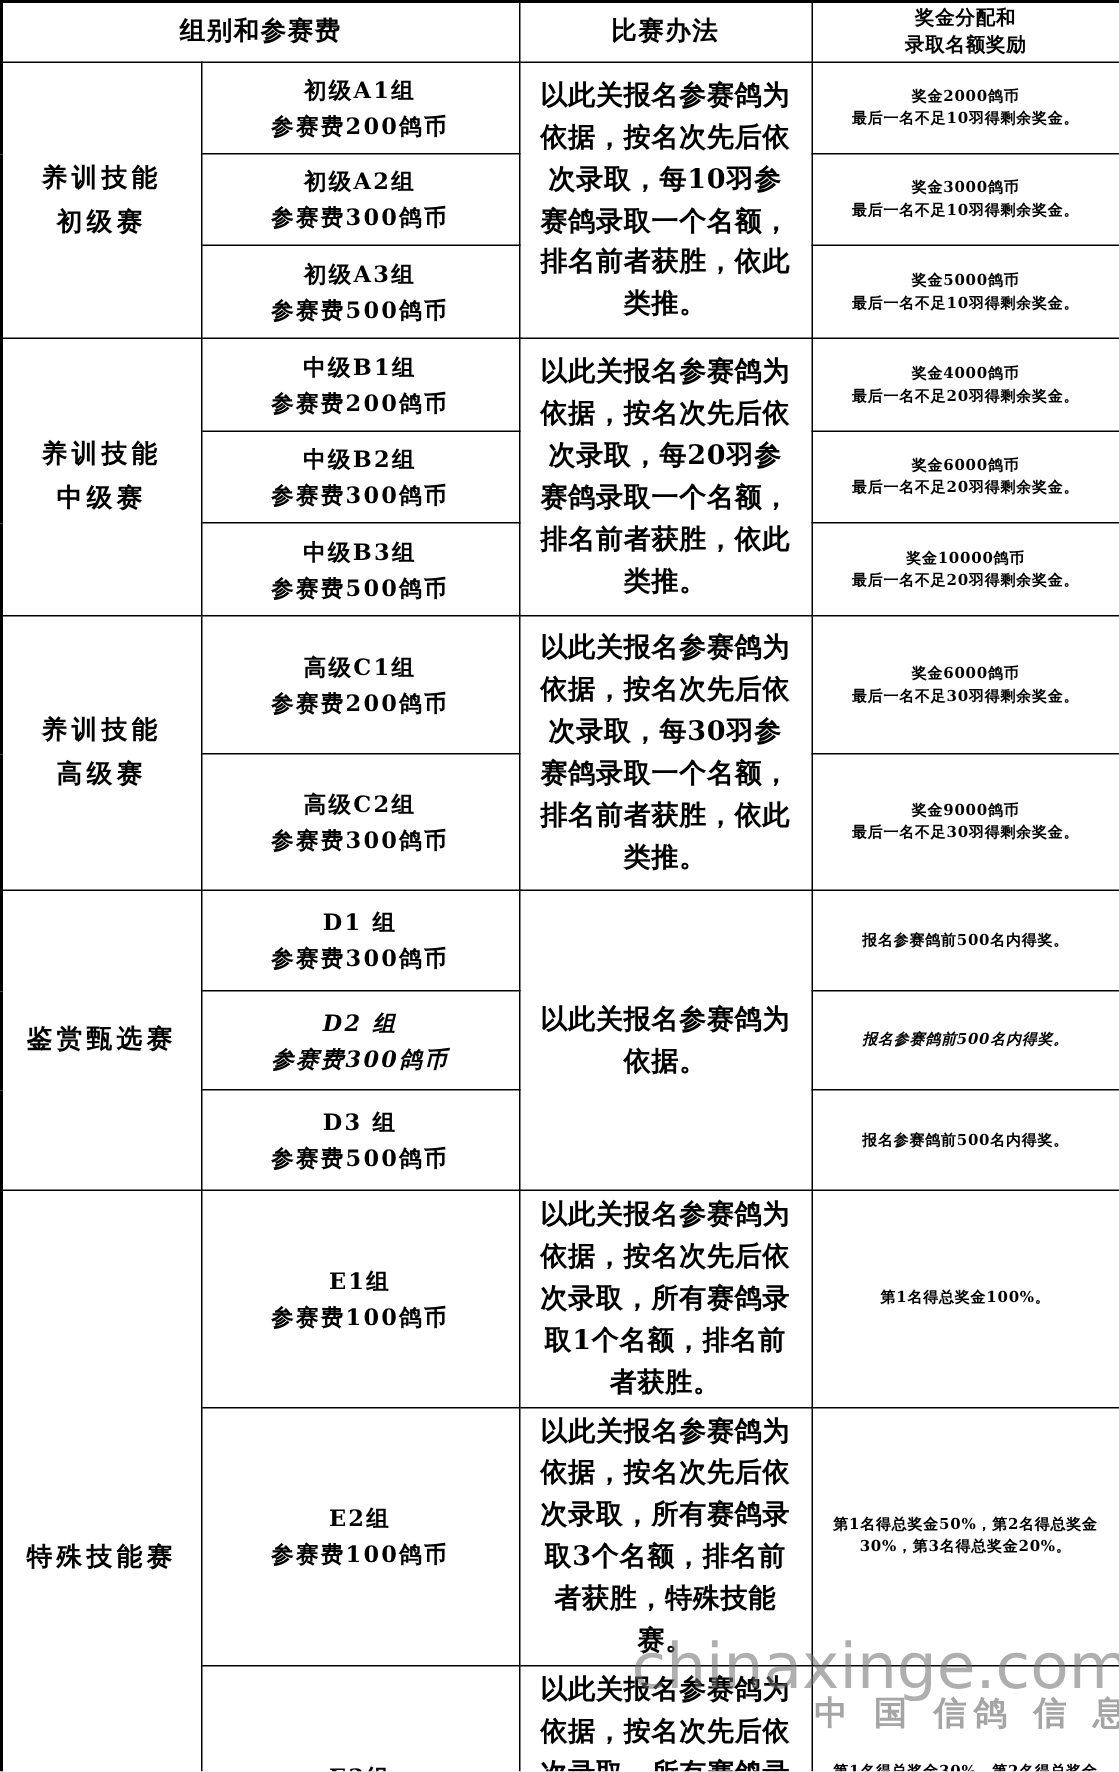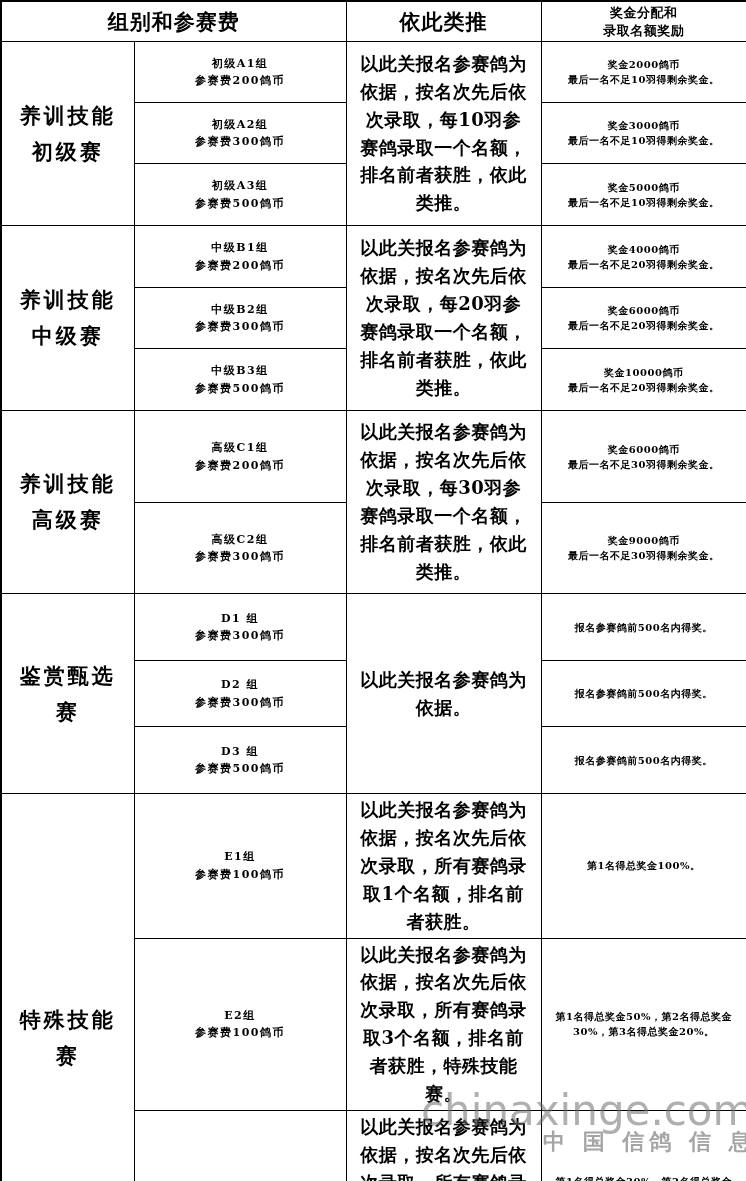--- a/index.html
+++ b/index.html
@@ -24,32 +24,32 @@
   th, td {
     border:1px solid #000;
     text-align:center;
     vertical-align:middle;
     font-weight:bold;
     white-space:pre-line;
     padding:2px 8px;
     box-sizing:border-box;
     line-height:1.5;
   }
-  th.main-head { font-size:21px; letter-spacing:1px; }
+  th.main-head { font-size:17px; letter-spacing:1px; }
   th.prize-head { font-size:13px; line-height:1.35; letter-spacing:0.5px;margin-top:10px; }
-  td.category-cell { font-size:21px; letter-spacing:3px; line-height:1.7; }
-  td.group-cell { font-size:11px; letter-spacing:1.5px; line-height:1.6;margin-left:27px; }
+  td.category-cell { font-size:17px; letter-spacing:3px; line-height:1.7; }
+  td.group-cell { font-size:15px; letter-spacing:1.5px; line-height:1.6;margin-left:27px; }
   td.method-cell { font-size:18px; letter-spacing:0.5px; line-height:1.55; padding:2px 10px; }
   td.prize-cell { font-size:10px; letter-spacing:0.5px; line-height:1.5; padding:2px 6px; }
   tr.hh  { height:36px; }
   tr.h61 { height:61px; }
   tr.h62 { height:62px; }
   tr.h91 { height:91px;padding-left:32px; }
   tr.h92 { height:92px; }
-  tr.h66 { height:66px; }
+  tr.h66 { height:66px;font-style:italic; }
   tr.h67 { height:67px; }
   tr.h131{ height:131px; }
   .wm-en {
     position:absolute; left:376px; top:1086px;
     font-family:"DejaVu Sans","Liberation Sans",sans-serif;
     font-weight:normal; font-size:42px; letter-spacing:0px;
     color:rgba(110,110,110,0.55);
     z-index:5; pointer-events:none; white-space:nowrap;margin-left:45px;
   }
   .wm-cn {
@@ -68,21 +68,21 @@
     <colgroup>
         <col class="c1">
         <col class="c2">
         <col class="c3">
         <col class="c4">
       </colgroup>
 
     <tbody>
         <tr class="hh">
       <th colspan="2" class="main-head">组别和参赛费</th>
-      <th class="main-head">依此类推</th>
+      <th class="main-head">比赛办法</th>
       <th class="prize-head">奖金分配和
 录取名额奖励</th>
     </tr>
 
     <tr class="h61">
       <td rowspan="3" class="category-cell">养训技能
 初级赛</td>
       <td class="group-cell">初级A1组
 参赛费200鸽币</td>
       <td rowspan="3" class="method-cell">以此关报名参赛鸽为依据，按名次先后依次录取，每10羽参赛鸽录取一个名额，排名前者获胜，依此类推。</td>

